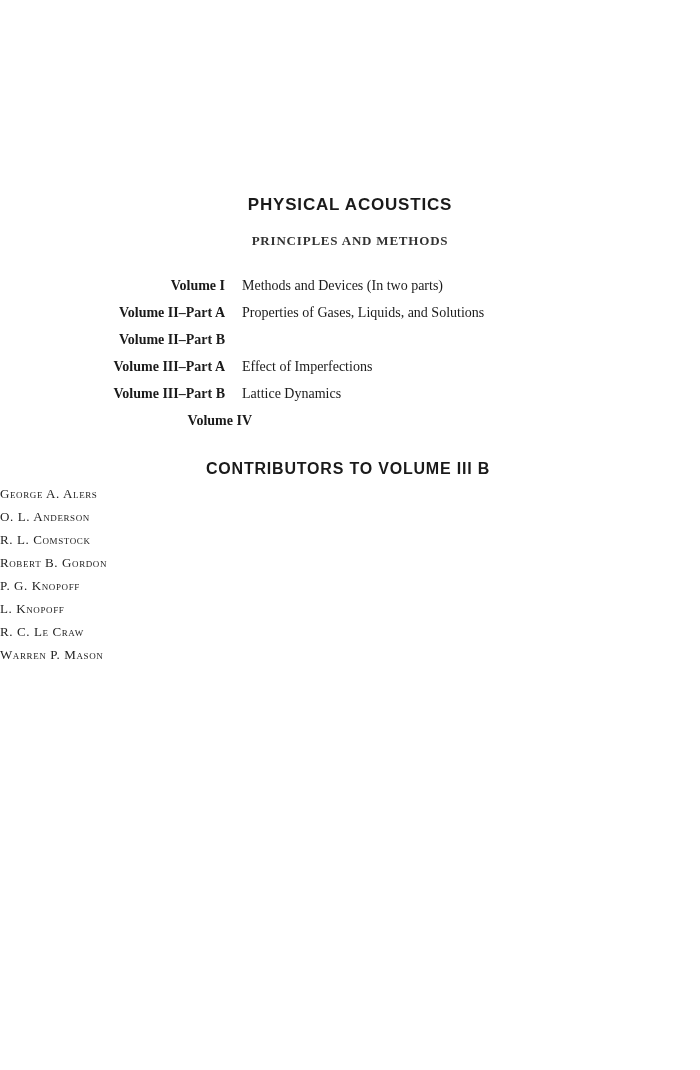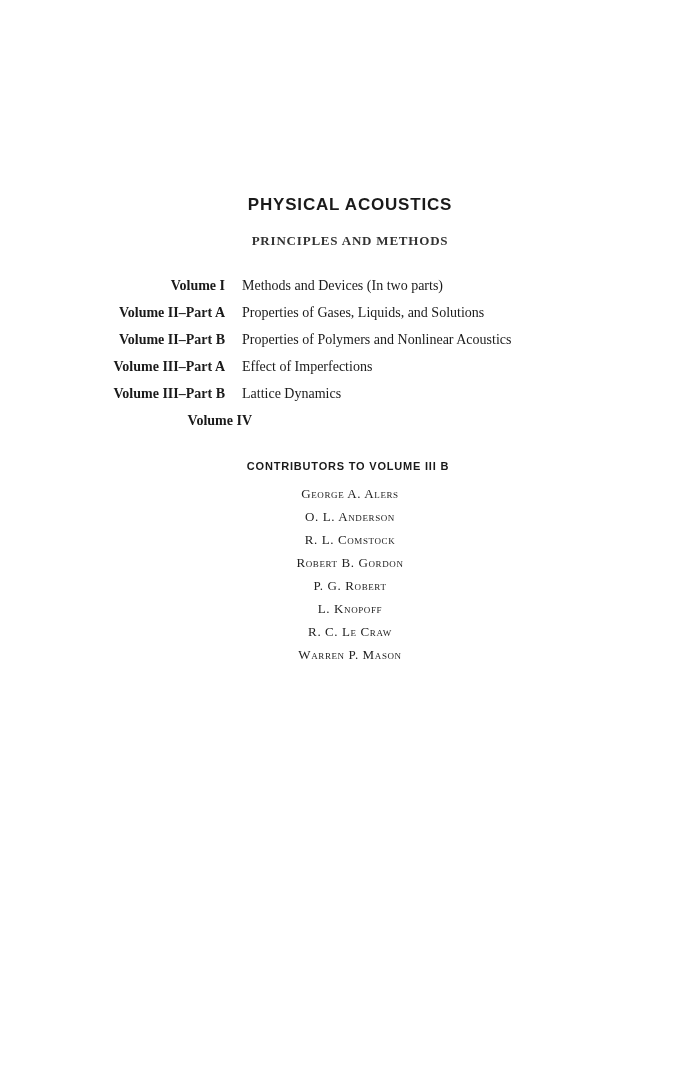--- a/index.html
+++ b/index.html
@@ -65,36 +65,36 @@
       white-space: nowrap;
     }
     .contrib-heading {
       position: absolute;
       top: 460px;
       left: 0;
       width: 700px;
       text-align: center;
       font-family: "Liberation Sans", "DejaVu Sans", sans-serif;
       font-weight: bold;
-      font-size: 11px;
+      font-size: 16px;
       letter-spacing: 0.8px;
       padding-left: 0;
     }
     .contrib-heading span { display: inline-block; margin-left: -4px; }
     .contributors {
       position: absolute;
       top: 484px;
       left: 0;
       width: 700px;
     }
     .contrib-name {
       position: absolute;
       left: 0;
       width: 700px;
-      text-align: center;
+      text-align: left;
       font-size: 13px;
       line-height: 20px;
       font-variant: small-caps;
       letter-spacing: 0.6px;
       color: #222;
     }
   </style>
 </head>
 <body>
 
@@ -105,21 +105,20 @@
   <div class="vol-row" style="top:0px;">
     <span class="vol-label">Volume I</span>
     <span class="vol-title">Methods and Devices (In two parts)</span>
   </div>
   <div class="vol-row" style="top:27px;">
     <span class="vol-label">Volume II–Part A</span>
     <span class="vol-title">Properties of Gases, Liquids, and Solutions</span>
   </div>
   <div class="vol-row" style="top:54px;">
     <span class="vol-label">Volume II–Part B</span>
-    <span class="vol-title">Properties of Polymers and Nonlinear Acoustics</span>
   </div>
   <div class="vol-row" style="top:81px;">
     <span class="vol-label">Volume III–Part A</span>
     <span class="vol-title">Effect of Imperfections</span>
   </div>
   <div class="vol-row" style="top:108px;">
     <span class="vol-label">Volume III–Part B</span>
     <span class="vol-title">Lattice Dynamics</span>
   </div>
   <div class="vol-row" style="top:135px;padding-left:27px;">
@@ -129,17 +128,17 @@
 
 <div class="contrib-heading">
   <span>CONTRIBUTORS TO VOLUME III B</span>
 </div>
 
 <div class="contributors">
   <div class="contrib-name" style="top:0px;">George A. Alers</div>
   <div class="contrib-name" style="top:23px;">O. L. Anderson</div>
   <div class="contrib-name" style="top:46px;">R. L. Comstock</div>
   <div class="contrib-name" style="top:69px;">Robert B. Gordon</div>
-  <div class="contrib-name" style="top:92px;">P. G. Robert</div>
+  <div class="contrib-name" style="top:92px;">P. G. Knopoff</div>
   <div class="contrib-name" style="top:115px;">L. Knopoff</div>
   <div class="contrib-name" style="top:138px;">R. C. Le Craw</div>
   <div class="contrib-name" style="top:161px;">Warren P. Mason</div>
 </div>
 
 </body></html>

